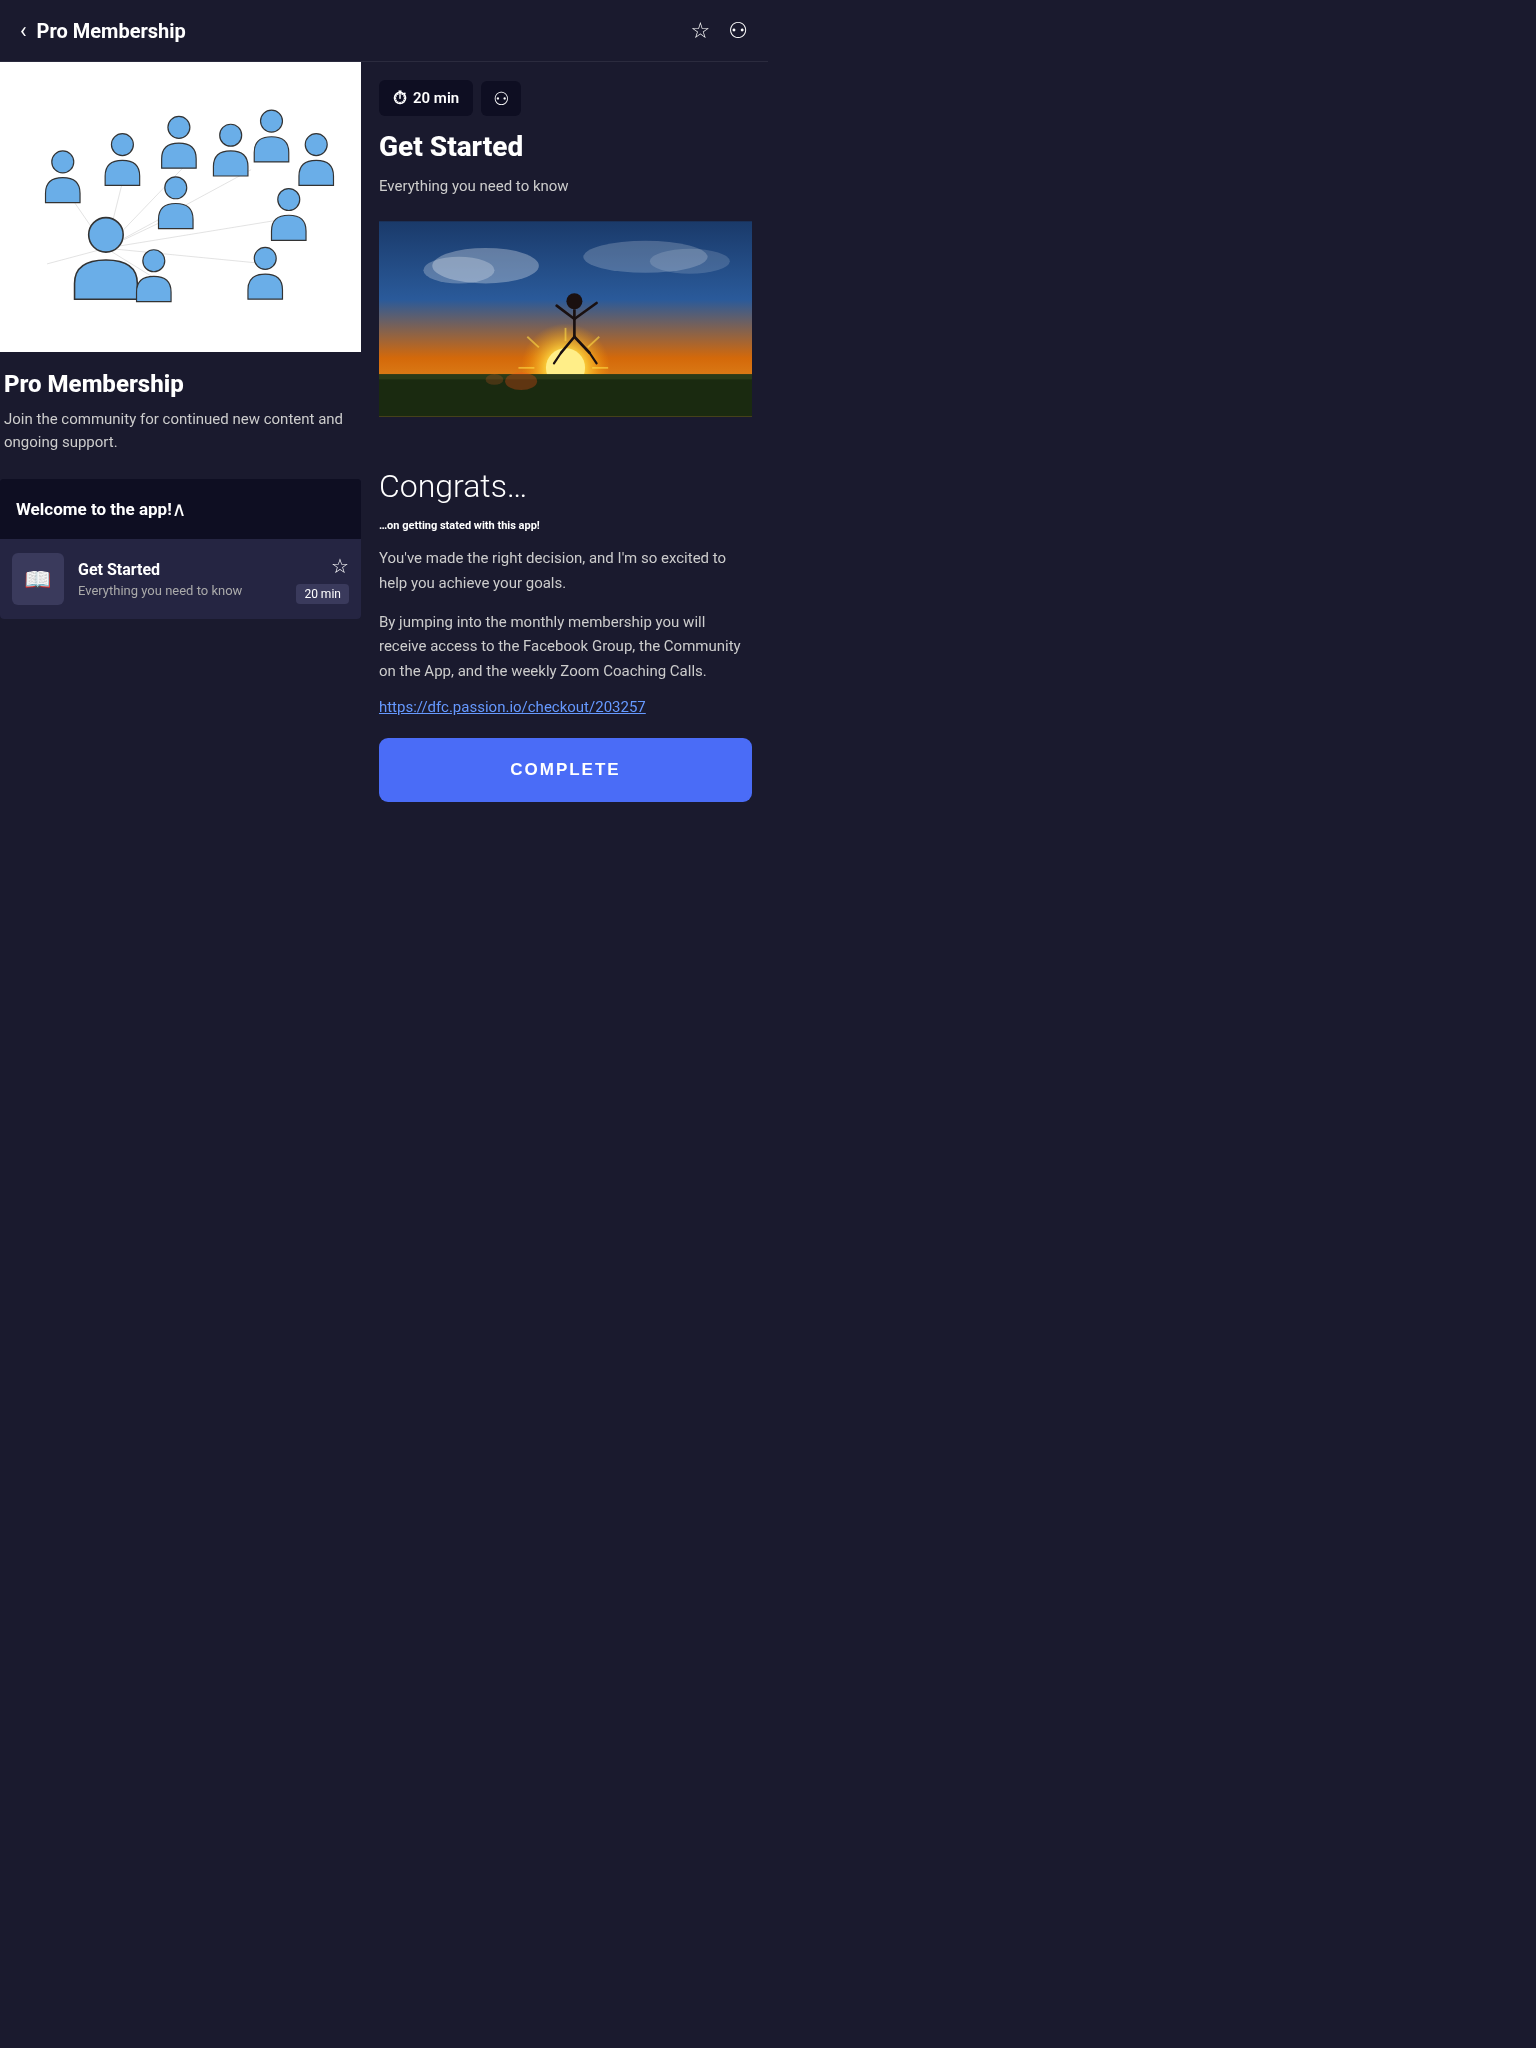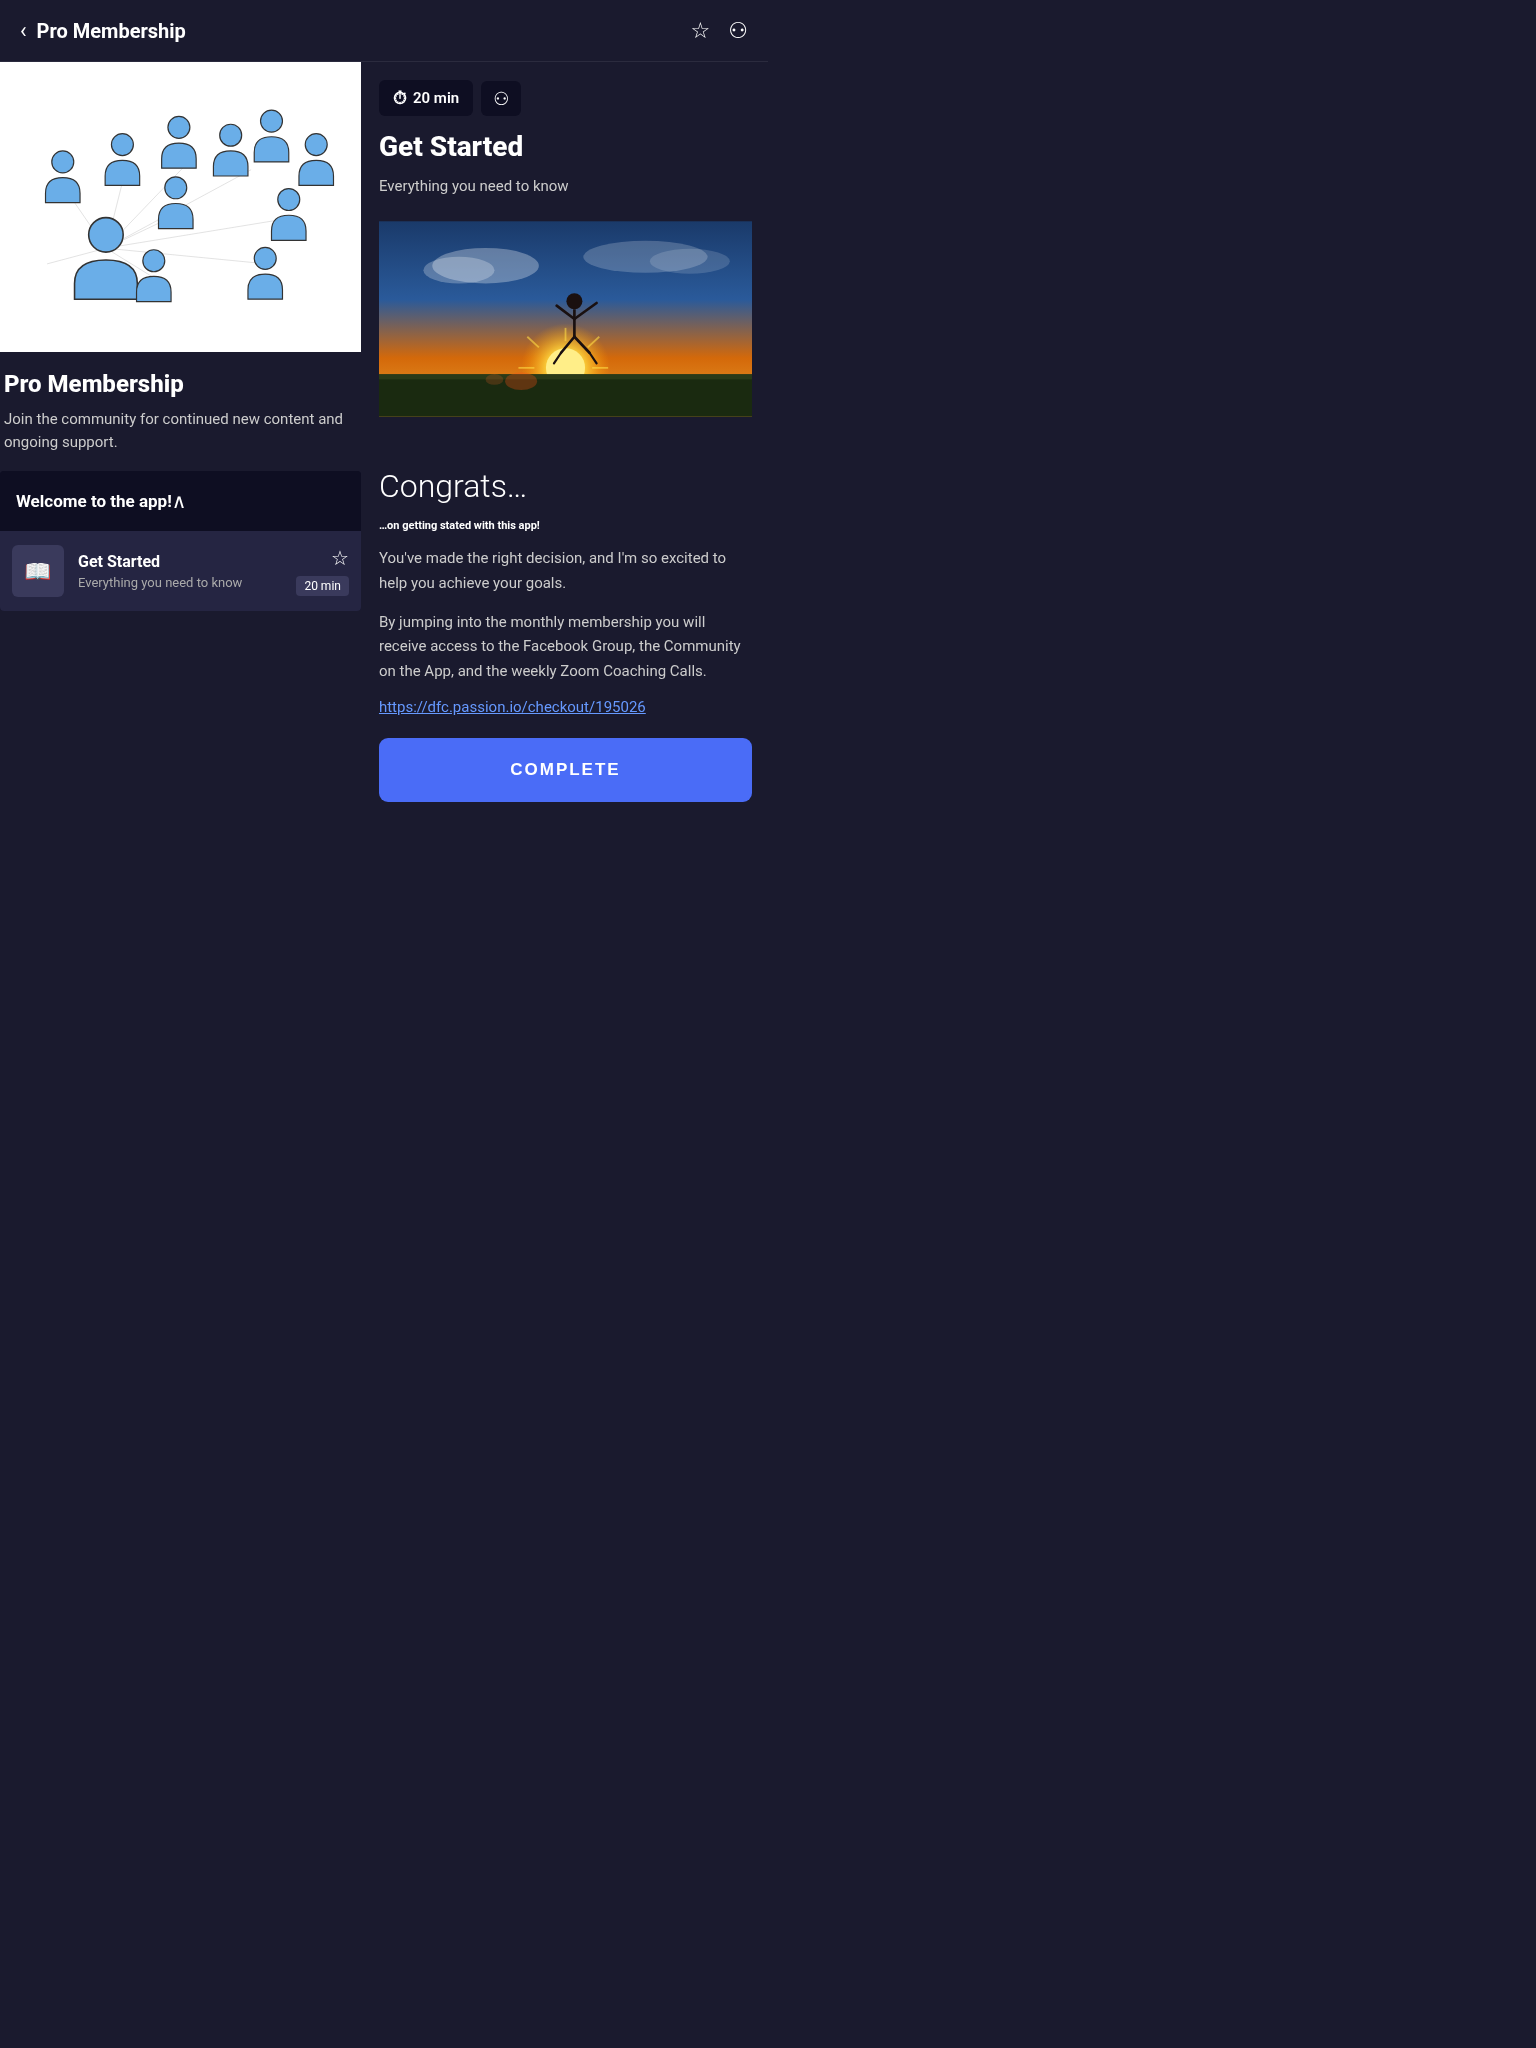--- a/index.html
+++ b/index.html
@@ -92,21 +92,21 @@
       font-size: 24px;
       font-weight: 800;
       color: #ffffff;
       margin-bottom: 10px;
     }
 
     .course-desc {
       font-size: 15px;
       color: #cccccc;
       line-height: 1.5;
-      margin-bottom: 8px;
+      margin-bottom: 16px;
     }
 
     
     .accordion {
       background-color: #12122a;
       border-radius: 4px;
       overflow: hidden;
       margin: 0 0 0 0;
     }
 
@@ -483,19 +483,19 @@
     </div>
 
     <div class="congrats-title">Congrats…</div>
 
     <div class="congrats-sub">…on getting stated with this app!</div>
 
     <div class="body-text">You've made the right decision, and I'm so excited to help you achieve your goals.</div>
 
     <div class="body-text">By jumping into the monthly membership you will receive access to the Facebook Group, the Community on the App, and the weekly Zoom Coaching Calls.</div>
 
-    <div class="link-text">https://dfc.passion.io/checkout/195026</div>
+    <div class="link-text">https://dfc.passion.io/checkout/203257</div>
 
     <button class="complete-btn">COMPLETE</button>
 
   </div>
 
 </div>
 
 </body></html>

